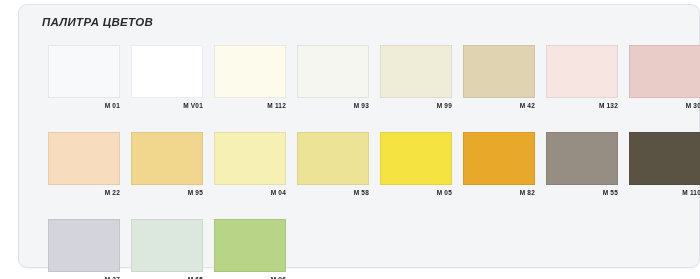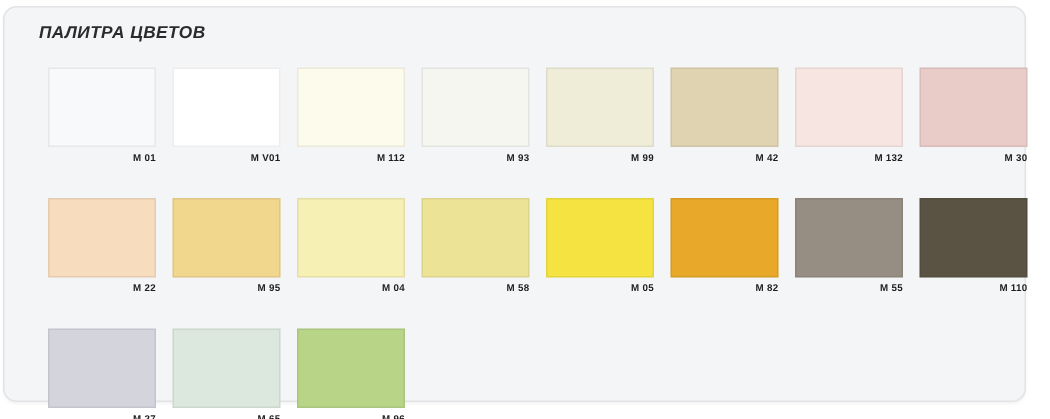--- a/index.html
+++ b/index.html
@@ -9,21 +9,21 @@
   }
   body {
     width: 700px;
     height: 279px;
     background: #ffffff;
     font-family: "Liberation Sans", "DejaVu Sans", sans-serif;
     overflow: hidden;
   }
   .palette-card {
     position: absolute;
-    left: 2px;
+    left: 18px;
     top: 4px;
     width: 682px;
     height: 264px;
     box-sizing: border-box;
     background: #f4f5f7;
     border: 1px solid #e2e3e6;
     border-radius: 9px;
     box-shadow: 0 1px 2px rgba(0,0,0,0.05);
     padding-left: 38px;
   }

